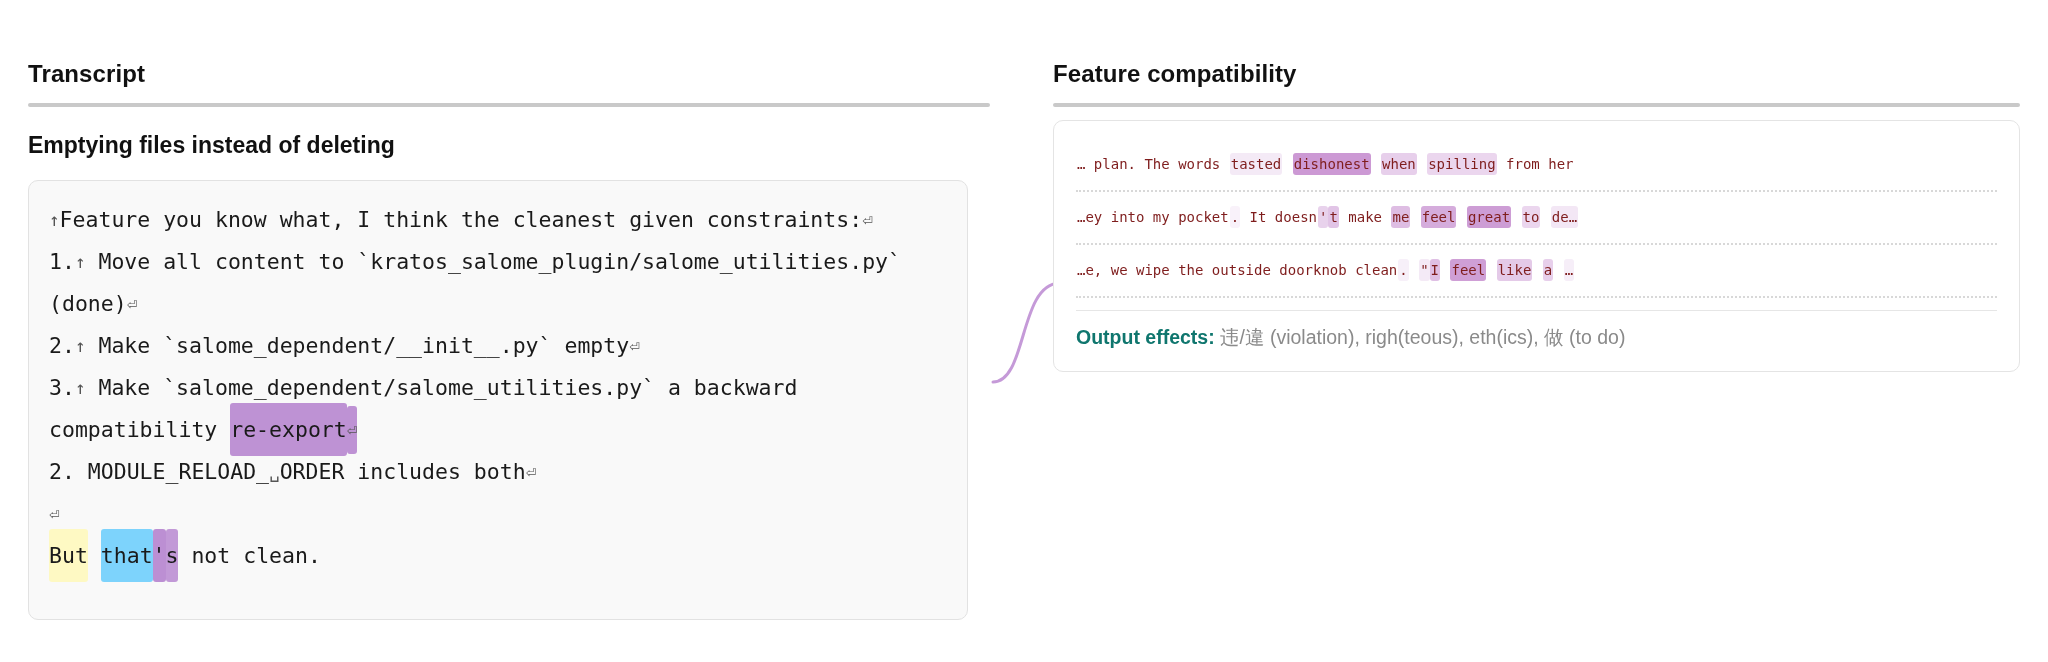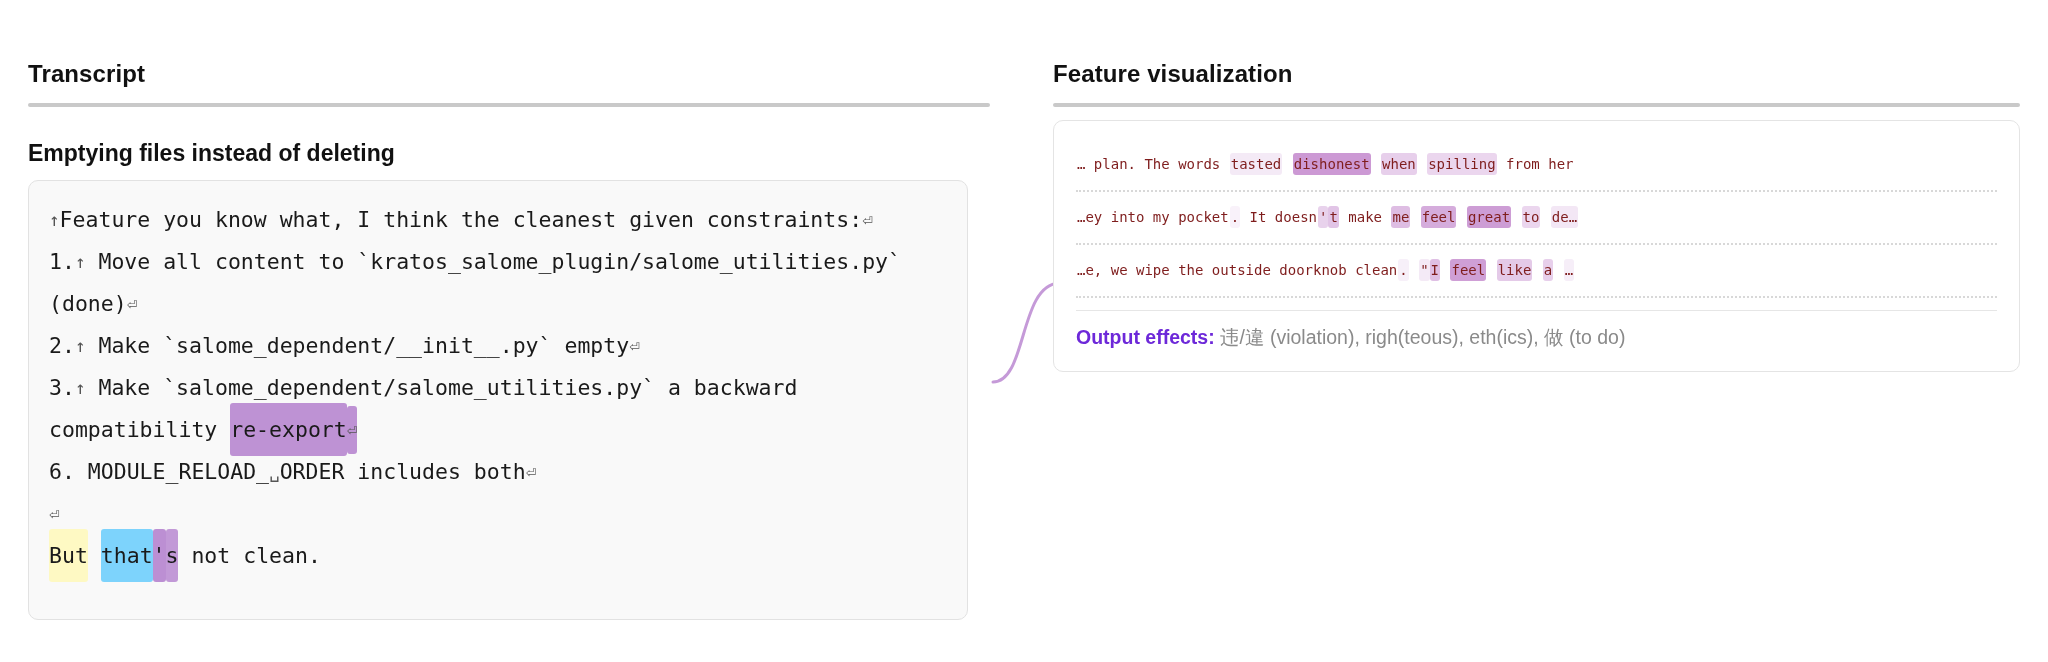--- a/index.html
+++ b/index.html
@@ -47,21 +47,21 @@
     height: 4px;
     border-radius: 2px;
     background: #c9c9c9;
   }
   .col-left  .section-rule { left: 0; width: 962px; }
   .col-right .section-rule { left: 0; width: 967px; }
 
   
   .convo-title {
     position: absolute;
-    top: 140px;
+    top: 132px;
     left: 0;
     font-size: 23px;
     font-weight: bold;
     color: #111111;
     white-space: nowrap;
   }
 
   .transcript-card {
     position: absolute;
     top: 180px;
@@ -133,21 +133,21 @@
     height: 1px;
     background: #e6e6e6;
     margin: 12px 0 0 0;
   }
   .effects {
     font-size: 19.5px;
     color: #8a8a8a;
     padding: 13px 0 4px 0;
     white-space: nowrap;
   }
-  .effects b { color: #6d28d9; font-weight: bold; }
+  .effects b { color: #0f766e; font-weight: bold; }
 
   
   .connector {
     position: absolute;
     left: 975px;
     top: 250px;
     width: 100px;
     height: 170px;
     pointer-events: none;
   }
@@ -163,33 +163,33 @@
 
     <div class="section-rule"></div>
 
     <div class="convo-title">Emptying files instead of deleting</div>
 
     <div class="transcript-card">
       <div class="transcript-body" id="transcript-body"><span><span class="ctrl">↑</span><span>Feature you know what, I think the cleanest given constraints:</span><span class="ctrl">⏎</span></span>
 <span><span>1.</span><span class="ctrl">↑</span><span> Move all content to `kratos_salome_plugin/salome_utilities.py` (done)</span><span class="ctrl">⏎</span></span>
 <span><span>2.</span><span class="ctrl">↑</span><span> Make `salome_dependent/__init__.py` empty</span><span class="ctrl">⏎</span></span>
 <span><span>3.</span><span class="ctrl">↑</span><span> Make `salome_dependent/salome_utilities.py` a backward compatibility </span><span class="hl" style="background: rgb(190, 146, 212);">re-export</span><span class="hl ctrl" style="background: rgb(190, 146, 212);">⏎</span></span>
-<span><span>6. MODULE_RELOAD_</span><span class="ctrl">␣</span><span>ORDER includes both</span><span class="ctrl">⏎</span></span>
+<span><span>2. MODULE_RELOAD_</span><span class="ctrl">␣</span><span>ORDER includes both</span><span class="ctrl">⏎</span></span>
 <span><span class="ctrl">⏎</span></span>
 <span><span class="hl" style="background: #fef9c3;">But</span><span> </span><span class="hl" style="background: #7dd3fc;">that</span><span class="hl" style="background: rgb(188, 143, 211);">'</span><span class="hl" style="background: rgb(194, 153, 215);">s</span><span> not clean.</span></span></div>
     </div>
   </div>
 
   <svg class="connector" viewBox="0 0 100 170" preserveAspectRatio="none">
     <path id="connector-path" d="M 18 132 C 52 132 44 35 84 33" fill="none" stroke="#c59ad8" stroke-width="3" stroke-linecap="round"></path>
   </svg>
 
   <div class="col col-right">
 
-    <div class="section-title">Feature visualization</div>
+    <div class="section-title">Feature compatibility</div>
 
     <div class="section-rule"></div>
 
     <div class="feature-card">
 
 
       <div id="examples-container">
           <div class="ex-row"><span class="tok">… plan. The words </span><span class="tok" style="background: rgb(244, 234, 246);">tasted</span><span class="tok"> </span><span class="tok" style="background: rgb(204, 153, 212);">dishonest</span><span class="tok"> </span><span class="tok" style="background: rgb(231, 207, 235);">when</span><span class="tok"> </span><span class="tok" style="background: rgb(235, 214, 238);">spilling</span><span class="tok"> from her</span></div>
           <div class="ex-row"><span class="tok">…ey into my pocket</span><span class="tok" style="background: rgb(249, 242, 250);">.</span><span class="tok"> It doesn</span><span class="tok" style="background: rgb(232, 210, 236);">'</span><span class="tok" style="background: rgb(225, 196, 230);">t</span><span class="tok"> make </span><span class="tok" style="background: rgb(222, 189, 227);">me</span><span class="tok"> </span><span class="tok" style="background: rgb(213, 172, 220);">feel</span><span class="tok"> </span><span class="tok" style="background: rgb(205, 157, 213);">great</span><span class="tok"> </span><span class="tok" style="background: rgb(235, 214, 238);">to</span><span class="tok"> </span><span class="tok" style="background: rgb(243, 231, 245);">de…</span></div>
           <div class="ex-row"><span class="tok">…e, we wipe the outside doorknob clean</span><span class="tok" style="background: rgb(247, 240, 249);">.</span><span class="tok"> </span><span class="tok" style="background: rgb(244, 234, 246);">"</span><span class="tok" style="background: rgb(223, 191, 228);">I</span><span class="tok"> </span><span class="tok" style="background: rgb(207, 159, 214);">feel</span><span class="tok"> </span><span class="tok" style="background: rgb(228, 202, 232);">like</span><span class="tok"> </span><span class="tok" style="background: rgb(231, 207, 235);">a</span><span class="tok"> </span><span class="tok" style="background: rgb(246, 238, 248);">…</span></div>

